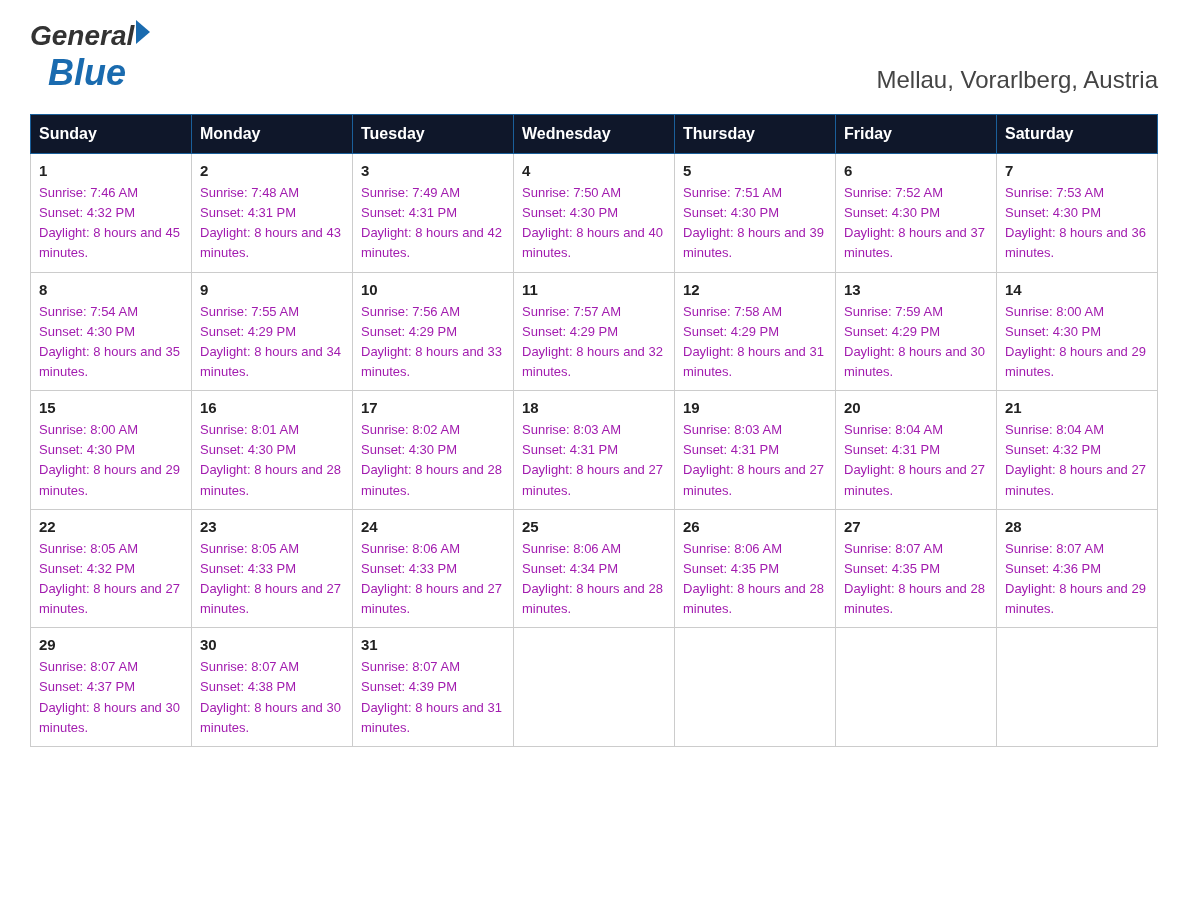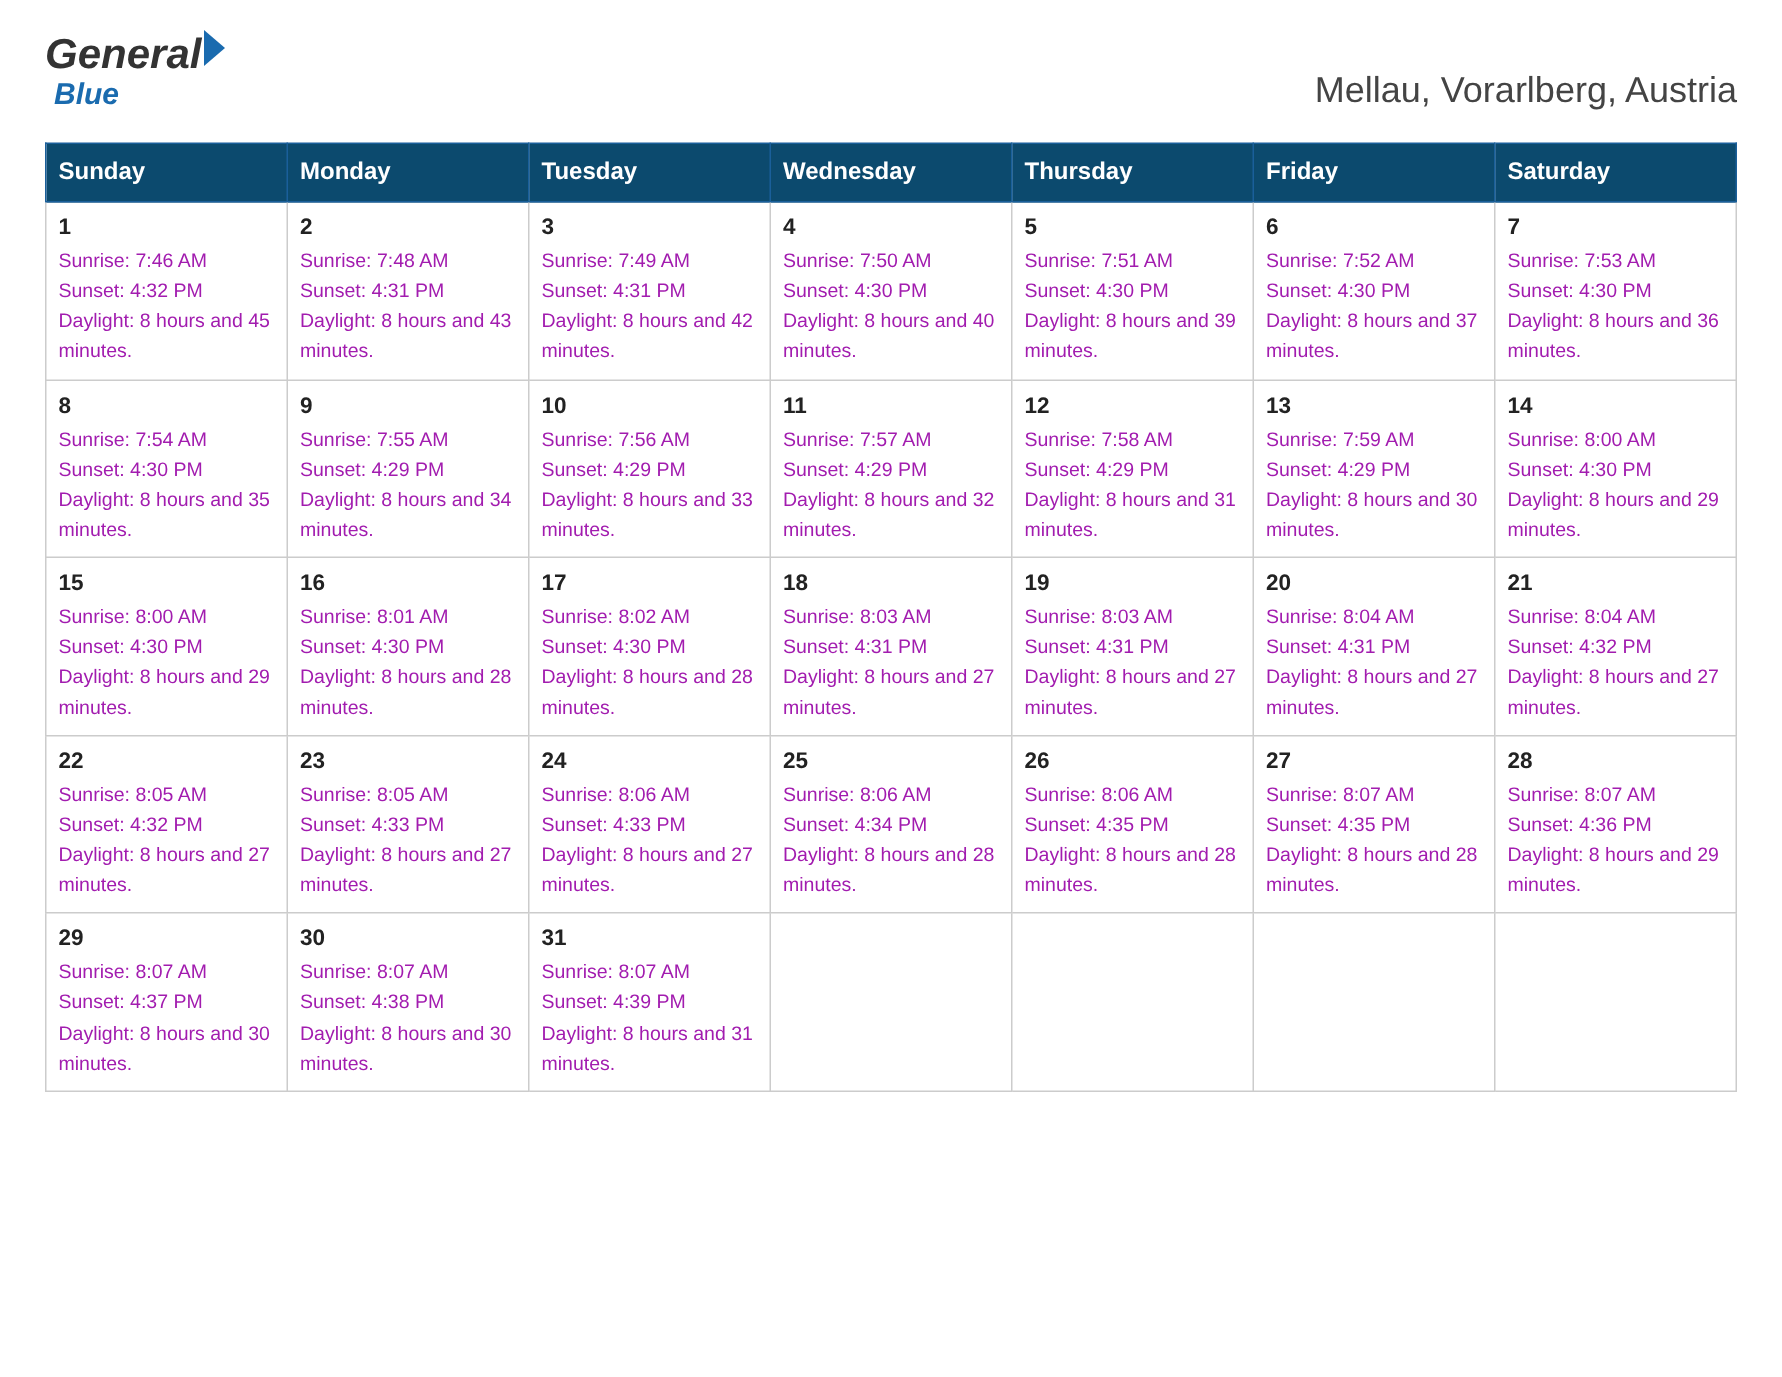--- a/index.html
+++ b/index.html
@@ -38,21 +38,21 @@
       font-size: 24px;
       color: #444;
       margin-top: 4px;
     }
     table {
       width: 100%;
       border-collapse: collapse;
       table-layout: fixed;
     }
     thead tr th {
-      background-color: #0c4a6e;
+      background-color: #0f172a;
       color: #ffffff;
       font-size: 16px;
       font-weight: bold;
       padding: 10px 8px;
       text-align: left;
       border: 1px solid #1a5f9a;
     }
     tbody tr td {
       border: 1px solid #cccccc;
       vertical-align: top;
@@ -79,25 +79,25 @@
     .logo-container {
       display: flex;
       flex-direction: column;
       align-items: flex-start;
     }
     .logo-top-row {
       display: flex;
       align-items: center;
     }
     .logo-bottom {
-      font-size: 20px;
+      font-size: 36px;
       font-weight: bold;
       color: #1a6baf;
       font-style: italic;
-      margin-left: 6px;
+      margin-left: 18px;
     }
   </style>
 </head>
 <body>
 
 <div class="header">
   <div class="logo-container">
     <div class="logo-top-row">
       <span style="font-size:28px;font-weight:bold;color:#333;font-style:italic;">General</span>
       <div class="logo-arrow"></div>

